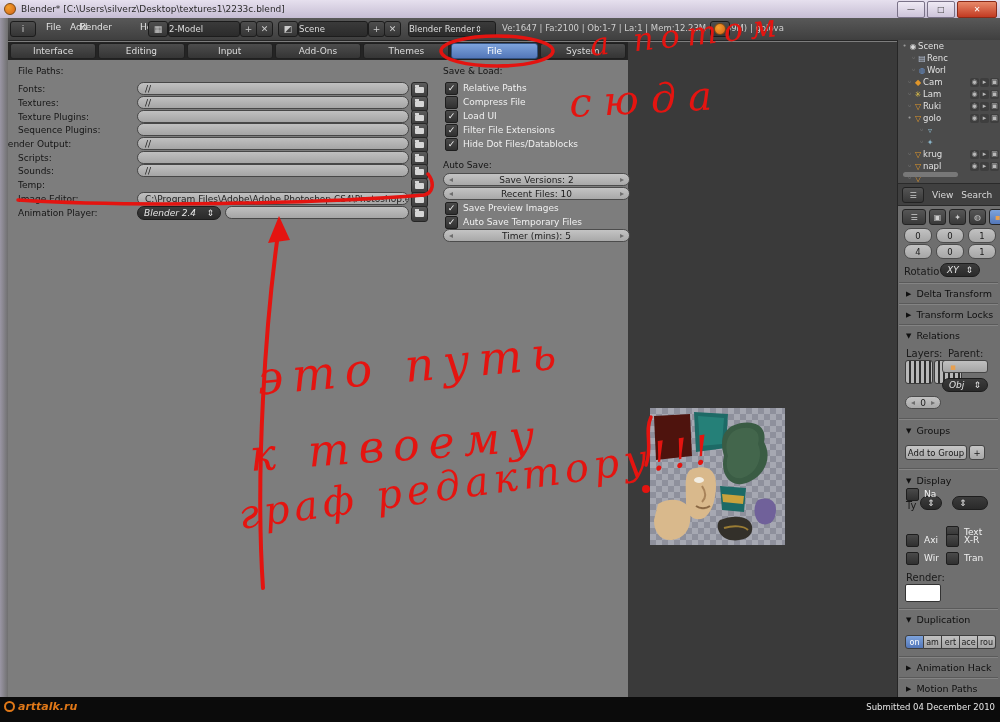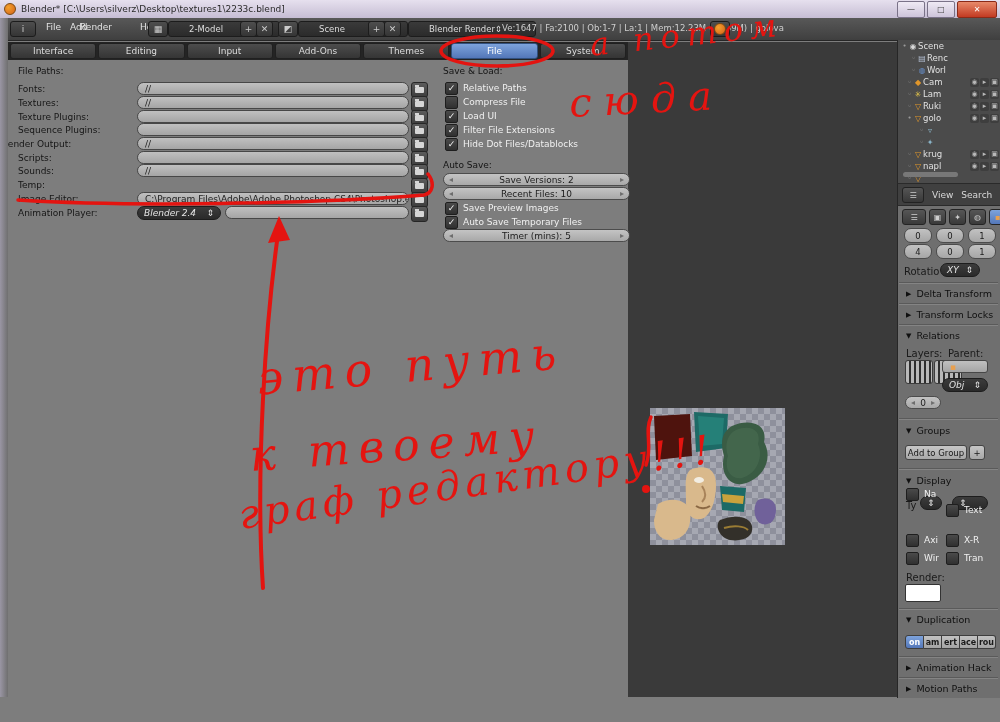--- a/index.html
+++ b/index.html
@@ -16,21 +16,21 @@
     background:linear-gradient(#efeaf4,#cdc4da);font-size:8px;color:#444;
     display:flex;align-items:center;justify-content:center;}
   .wbtn.close{background:linear-gradient(#e88a6a,#c23a22);color:#fff;border-color:#8a2a18;width:38px;}
   
   .hdr{position:absolute;left:0;top:18px;width:1000px;height:22px;
     background:linear-gradient(#585858,#3f3f3f);border-bottom:1px solid #262626;
     font-size:9px;color:#ddd;}
   .hdr .menu{position:absolute;top:4px;color:#e2e2e2;}
   .dk{position:absolute;top:3px;height:14px;background:linear-gradient(#3a3a3a,#2b2b2b);
     border:1px solid #1c1c1c;border-radius:3px;color:#ddd;display:flex;align-items:center;
-    padding:0 20px;font-size:8.5px;white-space:nowrap;}
+    padding:0 0;font-size:8.5px;white-space:nowrap;}
   .sq{position:absolute;top:3px;width:15px;height:14px;background:linear-gradient(#4e4e4e,#353535);
     border:1px solid #1c1c1c;border-radius:3px;color:#ccc;font-size:9px;
     display:flex;align-items:center;justify-content:center;}
   .stats{position:absolute;top:5px;font-size:8.5px;color:#cfcfcf;white-space:nowrap;}
   
   .tabstrip{position:absolute;left:8px;top:42px;width:620px;height:18px;background:#242424;
     display:flex;padding:1px;box-sizing:border-box;}
   .tab{flex:1;margin:0 1px;background:linear-gradient(#4c4c4c,#353535);border:1px solid #202020;
     border-radius:3px;color:#dcdcdc;font-size:9px;display:flex;align-items:center;justify-content:center;}
   .tab.active{background:linear-gradient(#7da3dc,#5377b9);color:#fff;border-color:#31507e;}
@@ -91,21 +91,21 @@
     border:1px solid #4c4c4c;font-size:8.5px;color:#1a1a1a;display:flex;align-items:center;justify-content:center;}
   .phdr{position:absolute;font-size:9.5px;color:#101010;display:flex;align-items:center;gap:5px;white-space:nowrap;}
   .phdr .tri{font-size:7px;}
   .psep{position:absolute;left:899px;width:99px;height:1px;background:#5a5a5a;border-bottom:1px solid #848484;}
   .lgrid{position:absolute;width:26px;height:22px;border:1px solid #3c3c3c;border-radius:3px;
     background:repeating-linear-gradient(90deg,#b9b9b9 0 3px,#2f2f2f 3px 5px);}
   .plbl{position:absolute;font-size:10px;color:#1a1a1a;white-space:nowrap;}
   .btnl{position:absolute;height:15px;border-radius:3px;background:linear-gradient(#c6c6c6,#a8a8a8);
     border:1px solid #444;font-size:8.5px;color:#161616;display:flex;align-items:center;justify-content:center;
     box-sizing:border-box;padding:0 4px;white-space:nowrap;}
-  .seg{position:absolute;display:flex;height:14px;font-weight:bold;}
+  .seg{position:absolute;display:flex;height:14px;}
   .seg span{width:17px;background:linear-gradient(#c2c2c2,#a4a4a4);border:1px solid #3e3e3e;
     border-left-width:0;font-size:8px;color:#1a1a1a;display:flex;align-items:center;justify-content:center;
     overflow:hidden;}
   .seg span:first-child{border-left-width:1px;border-radius:3px 0 0 3px;}
   .seg span:last-child{border-radius:0 3px 3px 0;}
   .seg span.active{background:linear-gradient(#7da3dc,#5377b9);color:#fff;}
   .swatch{position:absolute;width:34px;height:16px;background:#fff;border:1px solid #333;border-radius:2px;}
   
   .footer{position:absolute;left:0;top:697px;width:1000px;height:25px;background:#0b0b0b;}
   .flogo{position:absolute;left:4px;top:3px;display:flex;align-items:center;gap:3px;
@@ -508,21 +508,21 @@
     </span>
   <span class="ddark" style="left:952px;top:496px;width:36px">
       <span>⇕</span>
     </span>
   <div class="chk" style="left:906px;top:488px">
     <span class="box">
         <span class="mk">✓</span>
       </span>
     <span class="clab">Na</span>
   </div>
-  <div class="chk" style="left:946px;top:504px">
+  <div class="chk" style="left:946px;top:526px">
     <span class="box">
         <span class="mk">✓</span>
       </span>
     <span class="clab">Text</span>
   </div>
   <div class="chk" style="left:906px;top:534px">
     <span class="box">
         <span class="mk">✓</span>
       </span>
     <span class="clab">Axi</span>
@@ -565,20 +565,27 @@
     <span>Animation Hack</span>
   </div>
   <div class="psep" style="top:677px"></div>
   <div class="phdr" style="left:906px;top:683px">
     <span class="tri">▶</span>
     <span>Motion Paths</span>
   </div>
 
   <div class="frame-left"></div>
 
+  <div class="footer">
+    <span class="flogo">
+      <span class="fc"></span>
+      <span>arttalk.ru</span>
+    </span>
+    <span class="submitted">Submitted 04 December 2010</span>
+  </div>
 
   <svg class="ann" viewBox="0 0 1000 722">
     <ellipse cx="497" cy="51" rx="56" ry="15" fill="none" stroke="#e41410" stroke-width="3.5" stroke-linecap="round"></ellipse>
     <path d="M263,588 C255,470 266,320 278,234" fill="none" stroke="#e41410" stroke-width="4" stroke-linecap="round"></path>
     <polygon points="279,216 268,243 290,240" fill="#e41410"></polygon>
     <path d="M18,200 C130,207 310,204 424,195 C433,193 435,183 428,174" fill="none" stroke="#e41410" stroke-width="3.5" stroke-linecap="round"></path>
     <path d="M651,417 C644,432 653,447 646,465" fill="none" stroke="#e41410" stroke-width="3.5" stroke-linecap="round"></path>
     <circle cx="646" cy="489" r="4" fill="#e41410"></circle>
   </svg>
   <div class="rednote" style="left:588px;top:26px;font-size:32px;letter-spacing:7px;transform:rotate(-6deg);transform-origin:left top">а потом</div>

